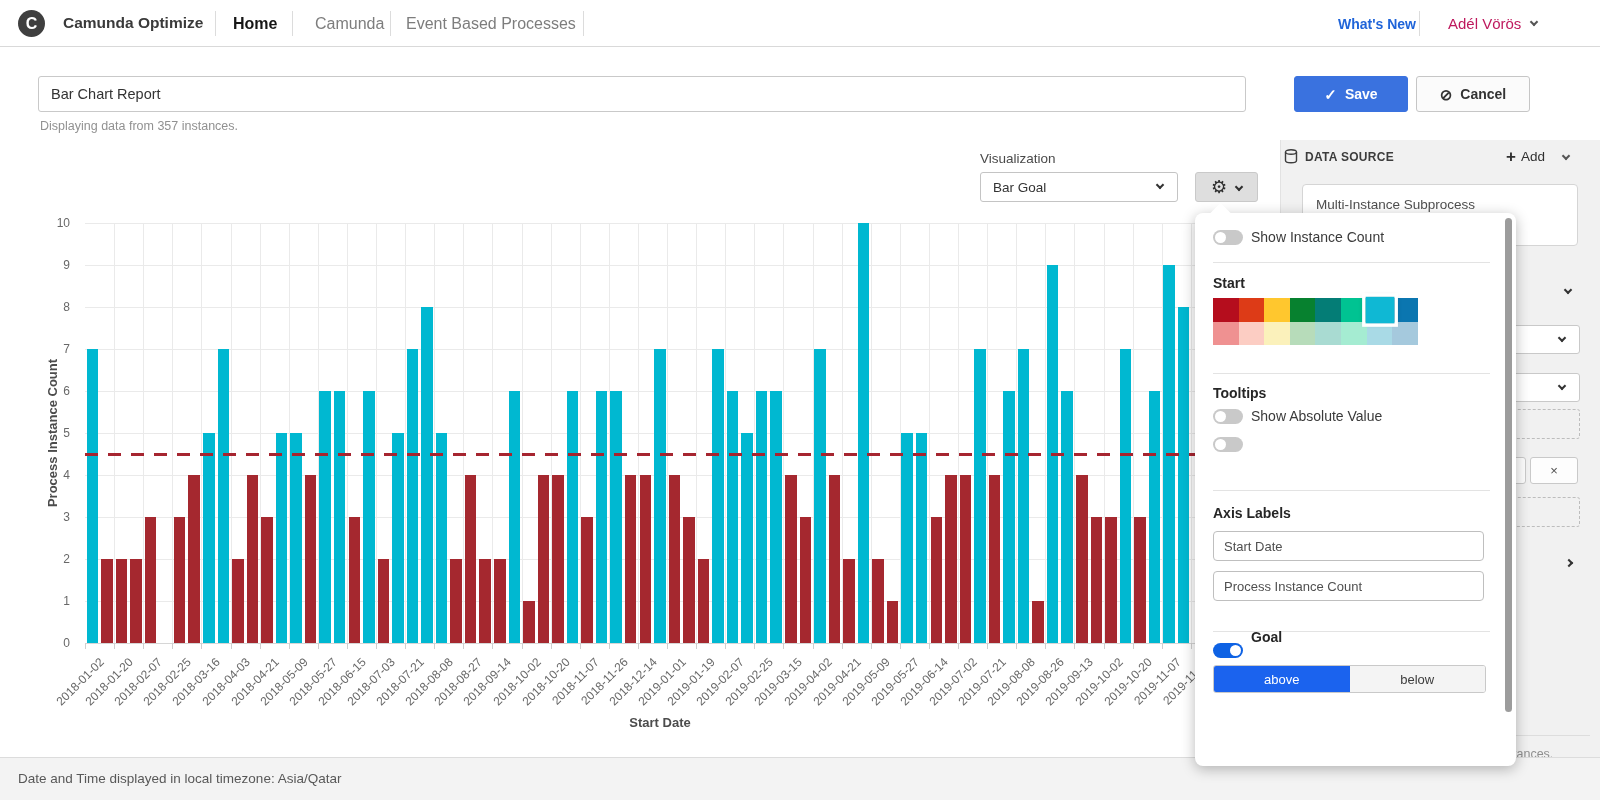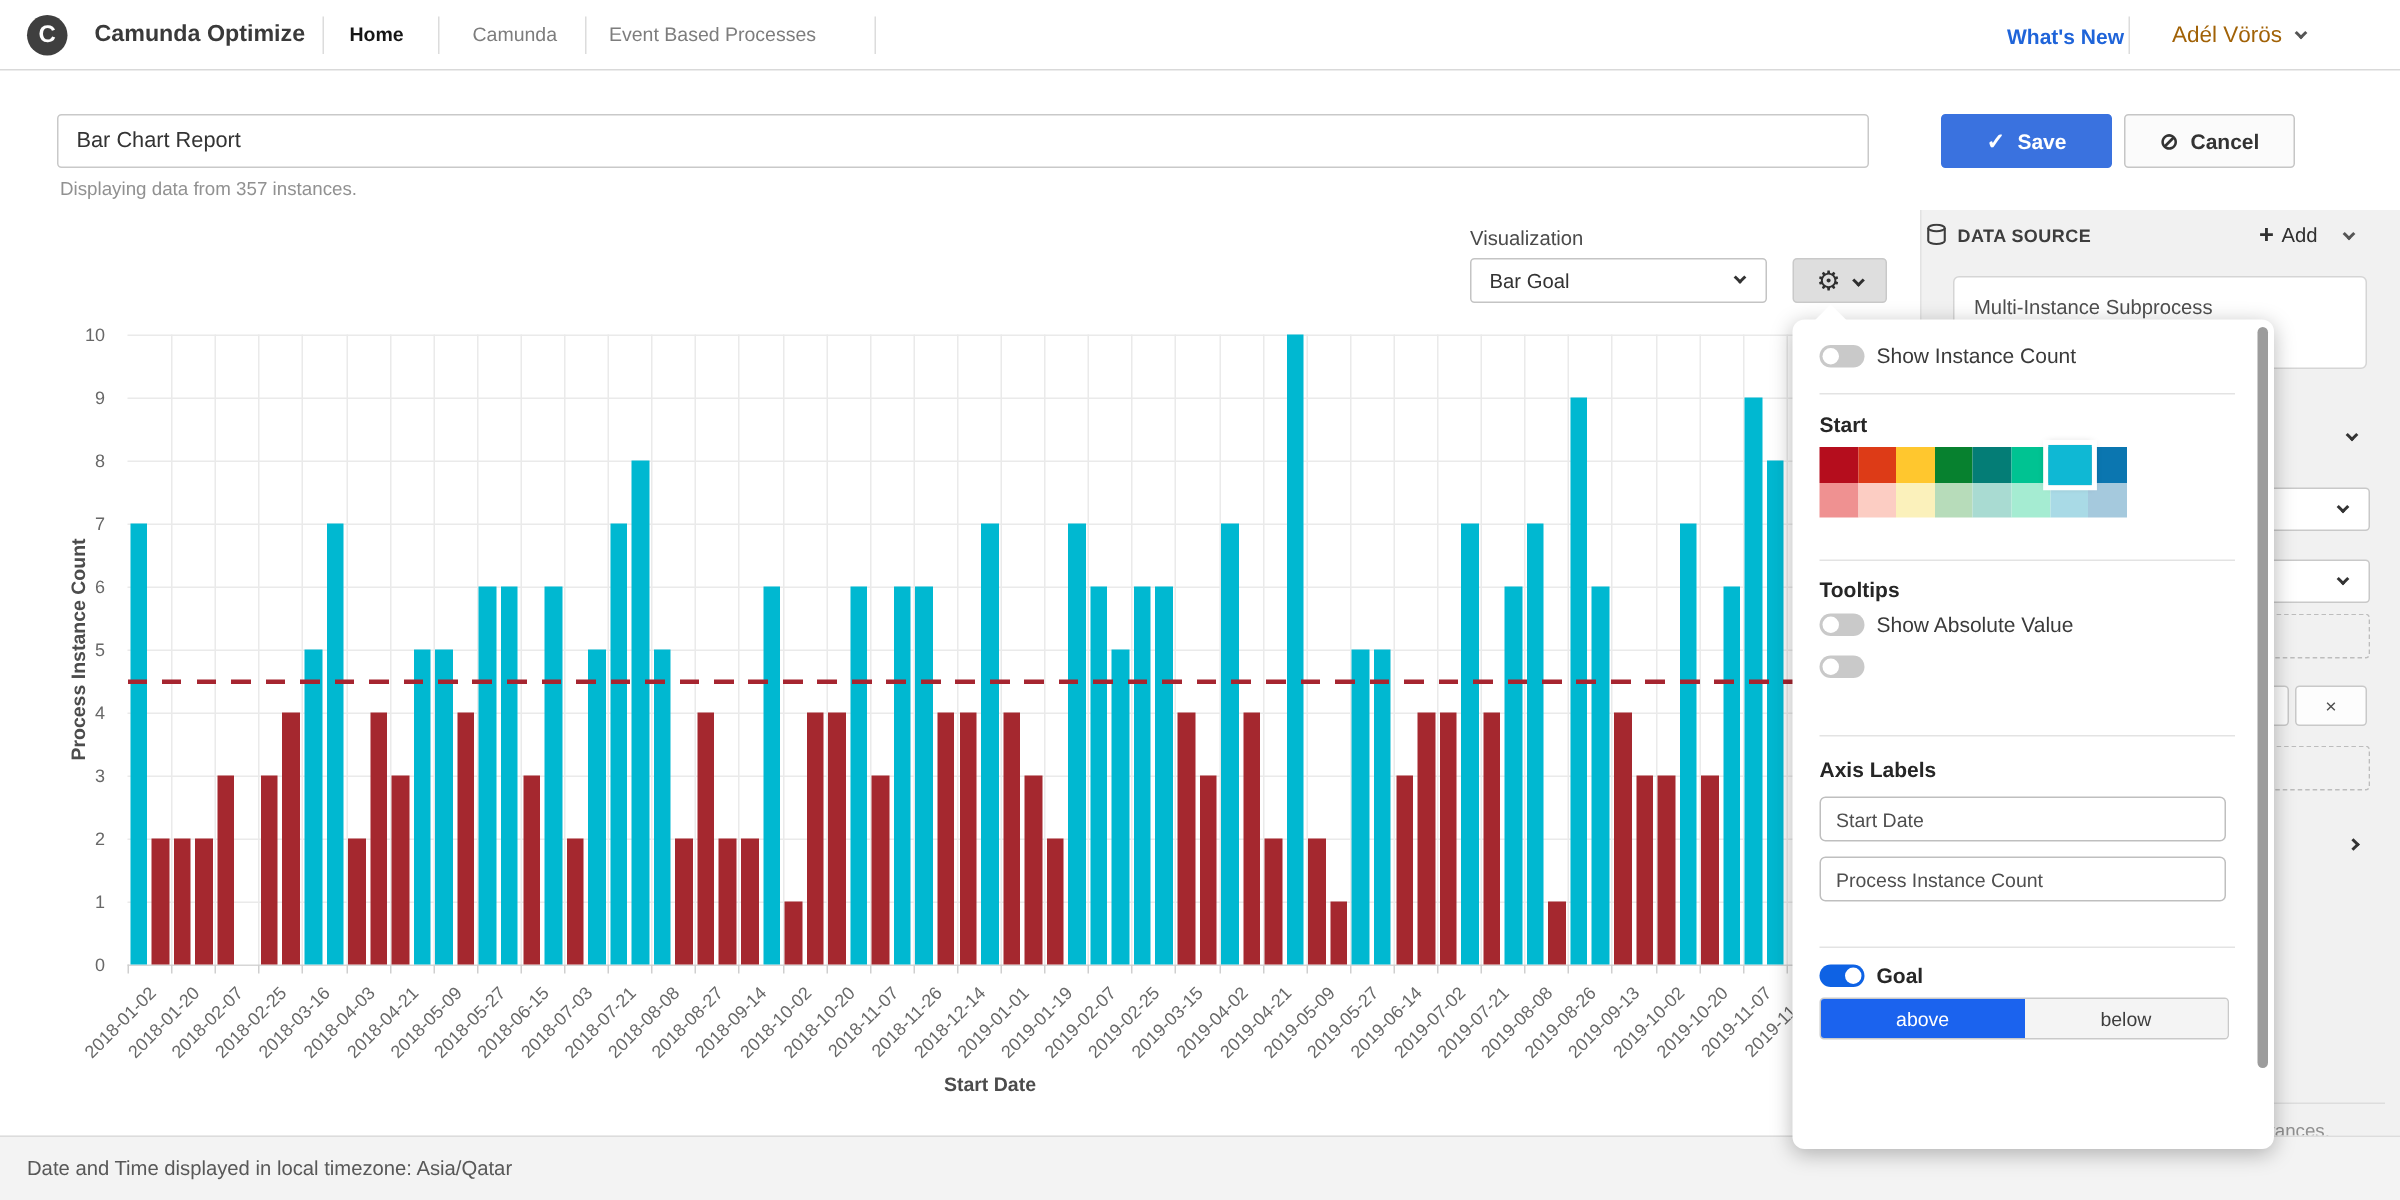--- a/index.html
+++ b/index.html
@@ -7,24 +7,24 @@
     font-family:"Liberation Sans", sans-serif; color:#333; }
   .abs { position:absolute; }
 
   
   .header { position:absolute; left:0; top:0; width:1600px; height:47px; background:#fff;
     border-bottom:1px solid #d9d9d9; z-index:20; }
   .logo { position:absolute; left:18px; top:10px; width:27px; height:27px; border-radius:50%;
     background:#3f3f3f; color:#fff; font-weight:bold; font-size:16px; text-align:center; line-height:27px; }
   .brand { position:absolute; left:63px; top:14px; font-size:15.5px; font-weight:600; color:#3a3a3a; }
   .hsep { position:absolute; top:11px; width:1px; height:25px; background:#dcdcdc; }
-  .navitem { position:absolute; top:15px; font-size:13px; color:#7d7d7d; cursor:pointer; }
+  .navitem { position:absolute; top:15px; font-size:16px; color:#7d7d7d; cursor:pointer; }
   .navitem.active { color:#161616; font-weight:600; }
   .whatsnew { position:absolute; left:1338px; top:16px; font-size:14px; font-weight:600; color:#1f64d9; cursor:pointer; }
-  .user { position:absolute; left:1448px; top:15px; font-size:15px; color:#a16207; cursor:pointer; }
+  .user { position:absolute; left:1448px; top:15px; font-size:15px; color:#be185d; cursor:pointer; }
   .chev { display:inline-block; width:8px; height:8px; border-right:2px solid #555; border-bottom:2px solid #555;
     transform:rotate(45deg); }
   .chev.small { width:6px; height:6px; }
   .user-chev { position:absolute; left:1531px; top:19px; }
 
   
   .report-input { position:absolute; left:38px; top:76px; width:1208px; height:36px; border:1px solid #c9c9c9;
     border-radius:3px; font-size:14.5px; color:#333; padding:0 12px; font-family:"Liberation Sans",sans-serif; background:#fff; }
   .note { position:absolute; left:40px; top:119px; font-size:12.5px; color:#919191; }
   .btn { position:absolute; top:76px; width:114px; height:36px; border-radius:3px; font-size:14px; font-weight:600;
@@ -451,21 +451,21 @@
   <div class="p-label" style="left:56px;top:195px">Show Absolute Value</div>
   <div class="toggle" style="left:18px;top:224px"></div>
   <div class="p-divider" style="top:277px"></div>
 
   <div class="p-head" style="left:18px;top:292px">Axis Labels</div>
   <input class="p-input" style="top: 318px;" value="Start Date">
   <input class="p-input" style="top: 358px;" value="Process Instance Count">
   <div class="p-divider" style="top:418px"></div>
 
   <div class="toggle on" style="left:18px;top:430px"></div>
-  <div class="p-head" style="left:56px;top:429px">Goal</div>
+  <div class="p-head" style="left:56px;top:416px">Goal</div>
   <div class="goal-group">
     <div class="gbtn sel">above</div>
     <div class="gbtn unsel">below</div>
   </div>
   <div class="p-scroll"></div>
 </div>
 
 <div class="footer">
   <div class="foot-left">Date and Time displayed in local timezone: Asia/Qatar</div>
 </div>

